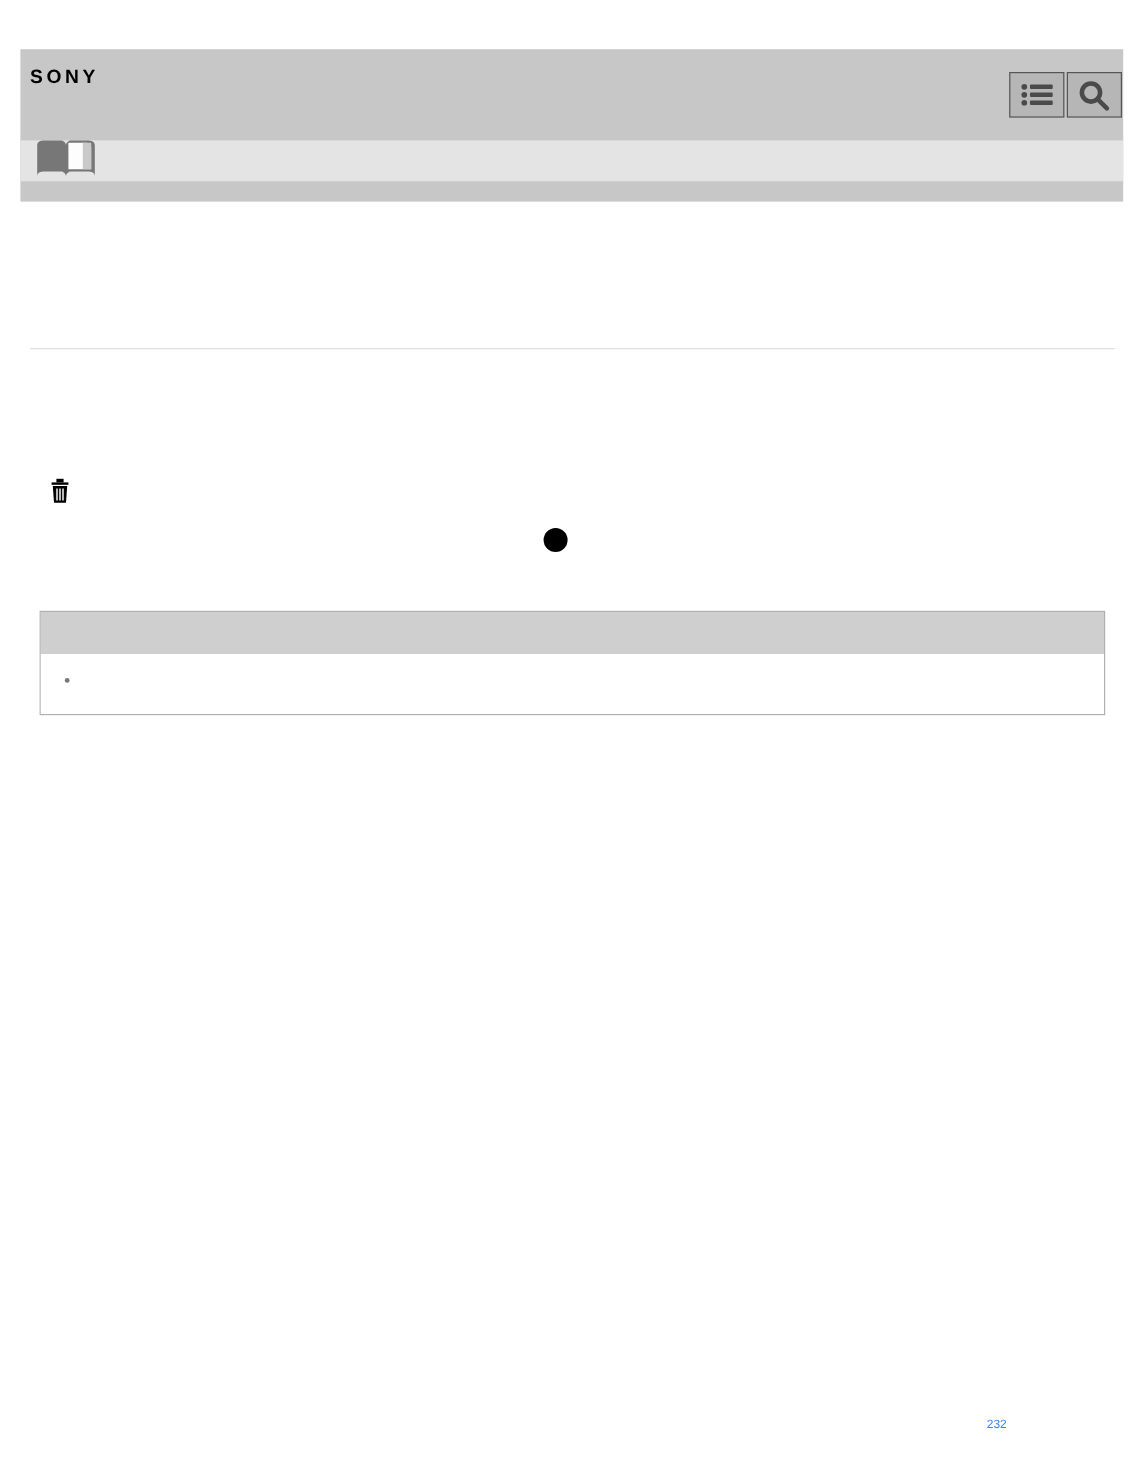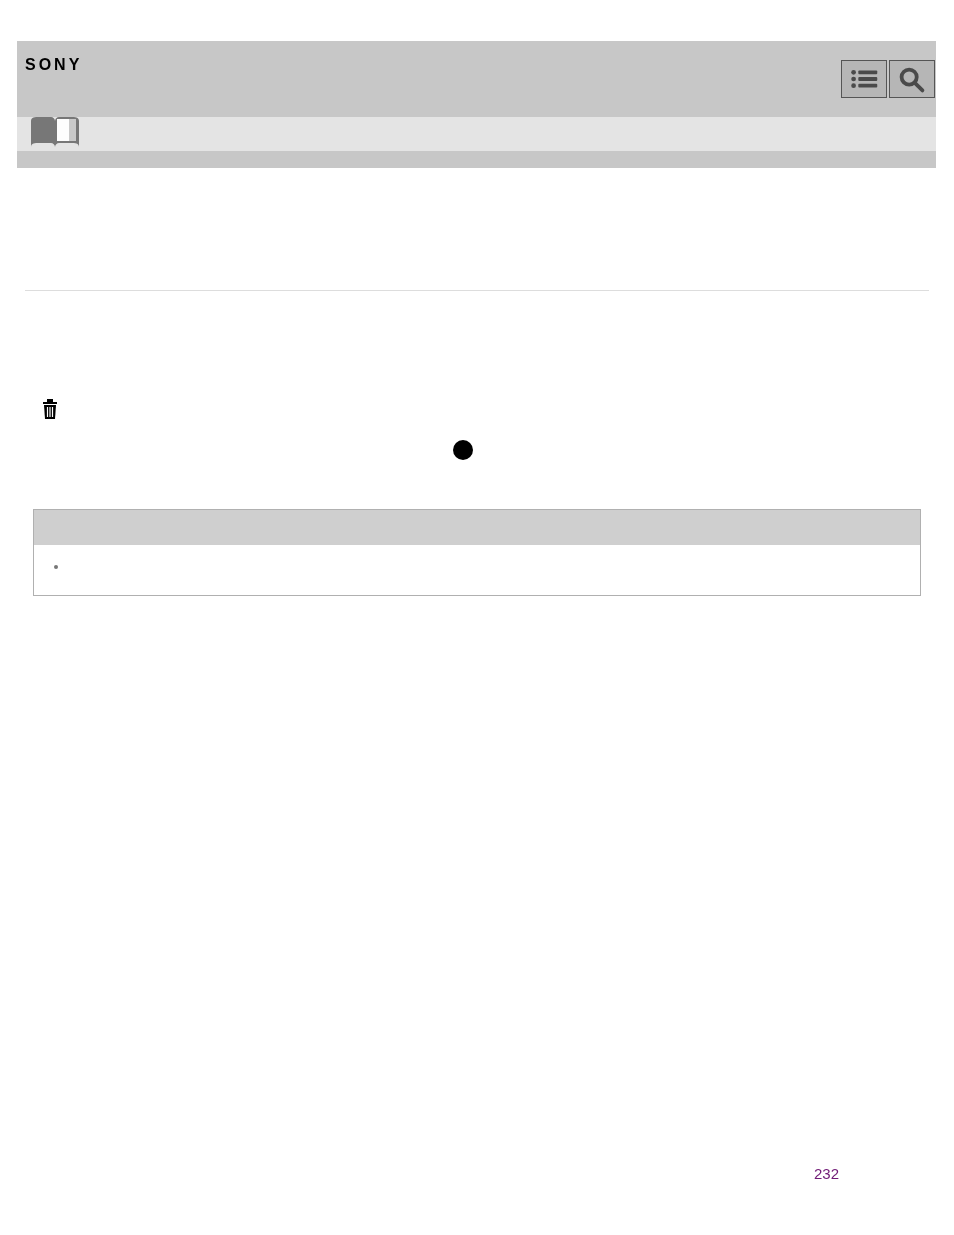--- a/index.html
+++ b/index.html
@@ -16,21 +16,21 @@
   .rule { position: absolute; left: 25px; right: 25px; top: 290px; height: 0; border-top: 1px solid #ddd; }
   .line1 { position: absolute; left: 35px; top: 398px; font-size: 15px; display: flex; align-items: center; gap: 6px; }
   .trash-icon { display: inline-block; width: 18px; height: 22px; }
   .line2 { position: absolute; left: 35px; top: 440px; font-size: 15px; display: flex; align-items: center; gap: 8px; }
   .dot { width: 20px; height: 20px; background: #000; border-radius: 50%; display: inline-block; }
   .notebox { position: absolute; left: 33px; right: 33px; top: 509px; border: 1px solid #b0b0b0; }
   .notebox-head { background: #cfcfcf; height: 35px; }
   .notebox-body { padding: 14px 22px 22px 22px; background: #fff; min-height: 40px; }
   .notebox-body ul { list-style: disc; margin-left: 12px; }
   .notebox-body li { color: #777; font-size: 12px; }
-  .pagenum { position: absolute; right: 115px; bottom: 53px; font-size: 15px; color: #701a75; }
+  .pagenum { position: absolute; right: 115px; bottom: 42px; font-size: 10px; color: #3b82f6; }
 </style>
 </head>
 <body>
 
 <div class="page">
 
   <div class="topgrey"></div>
 
   <div class="brand">SONY</div>
 

